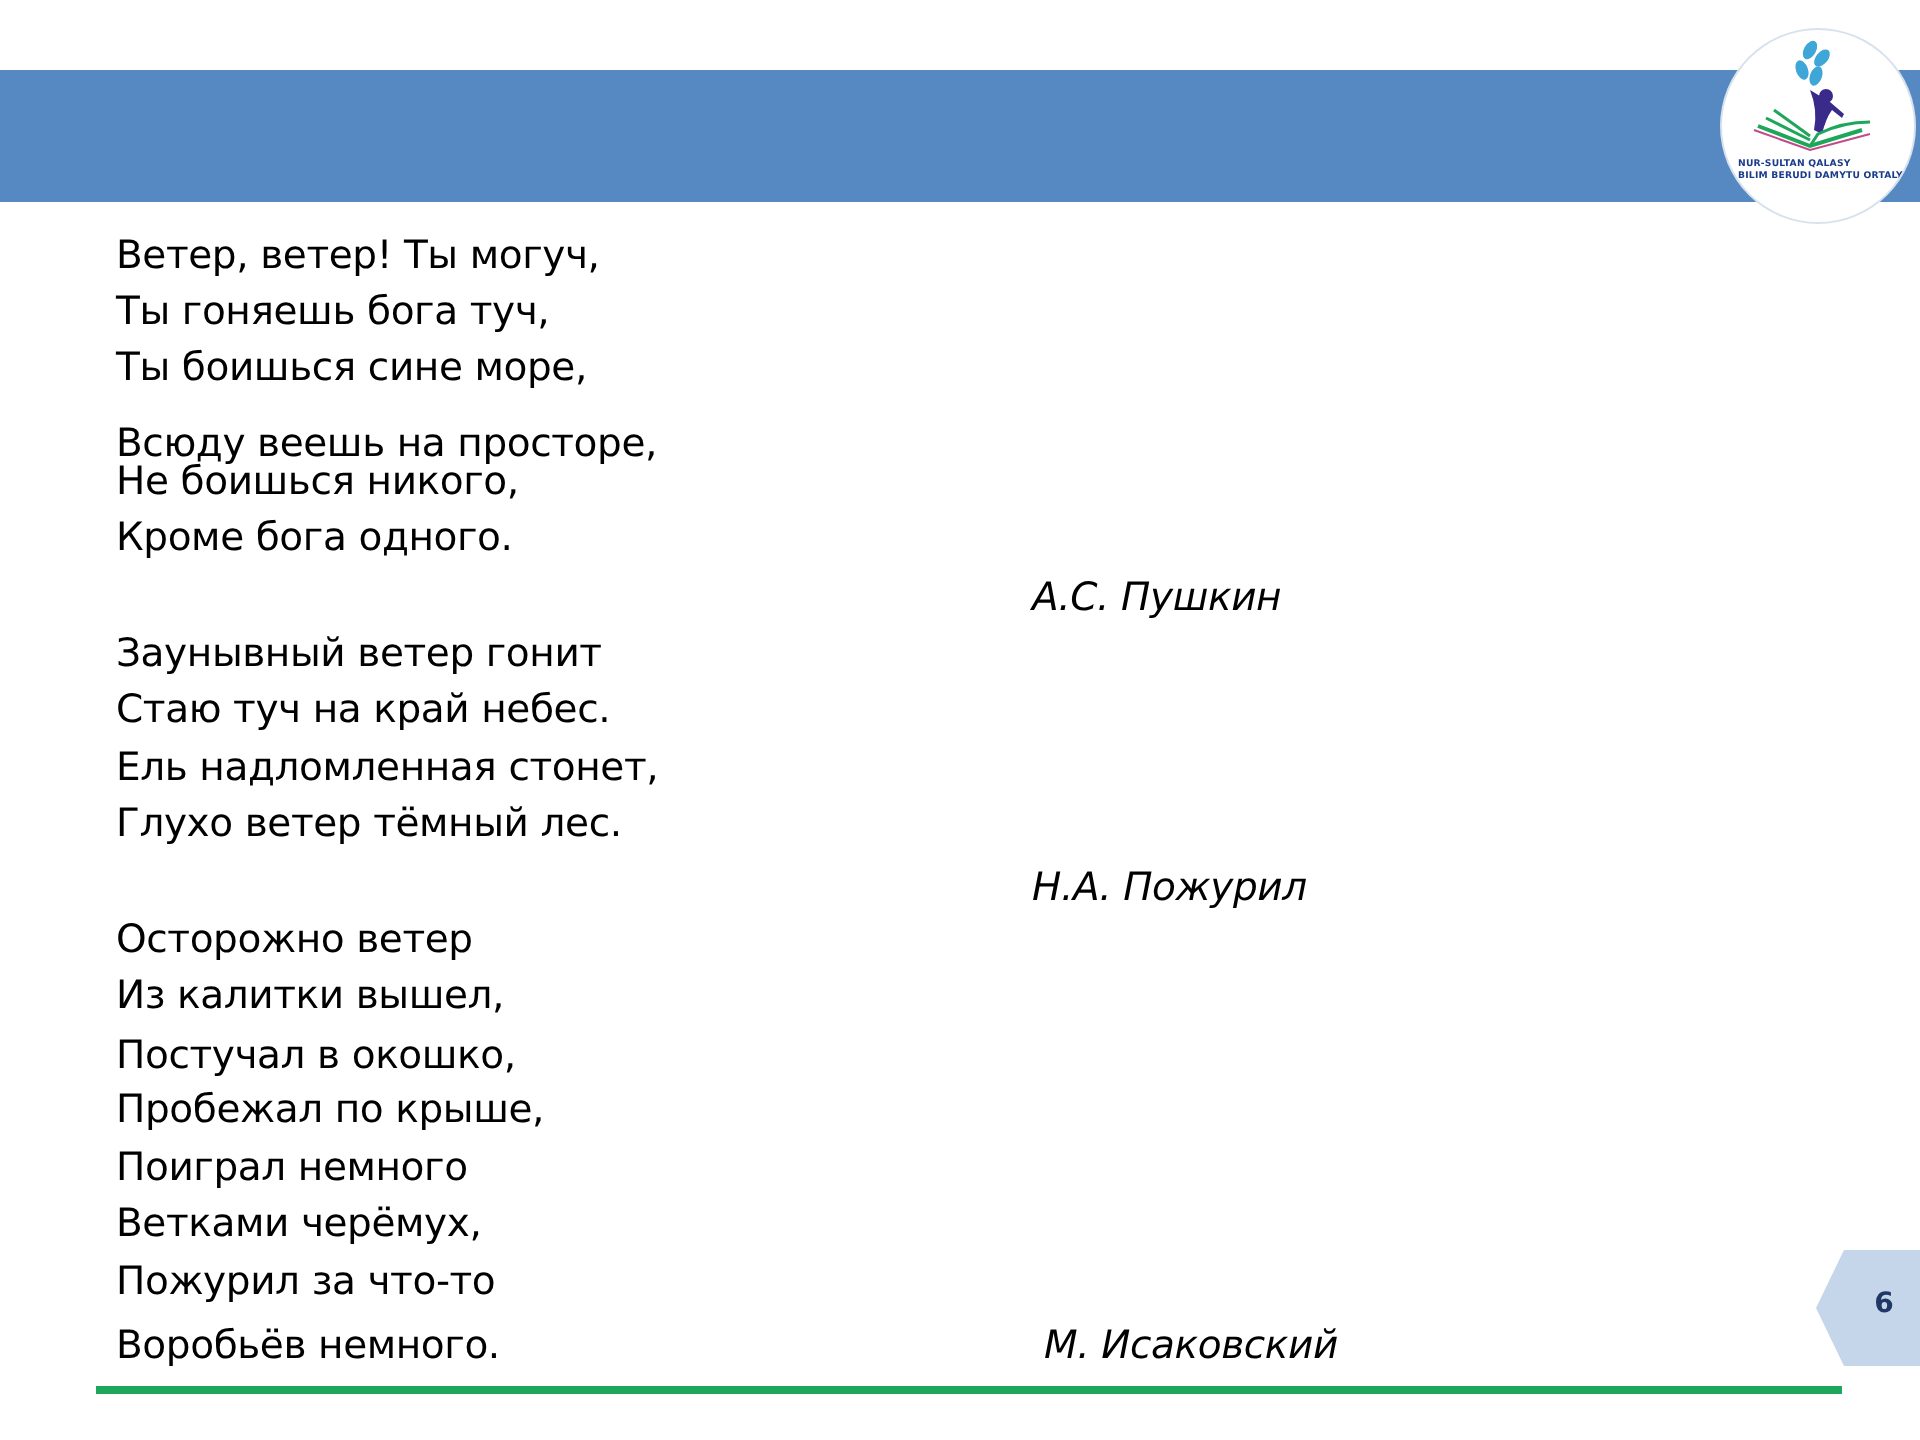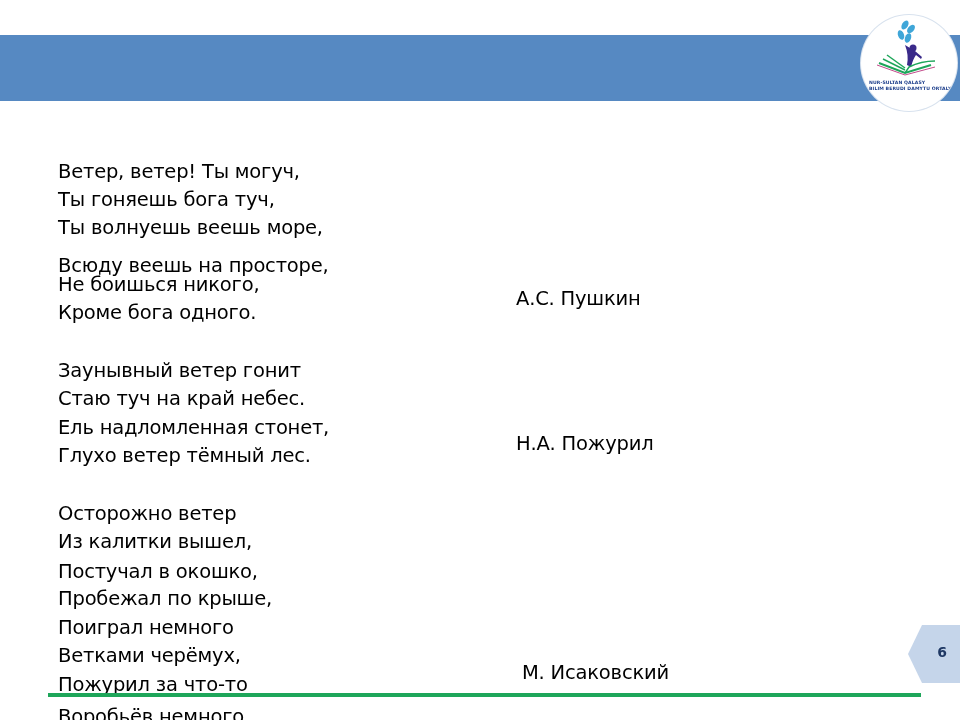--- a/index.html
+++ b/index.html
@@ -5,22 +5,22 @@
   html, body { margin:0; padding:0; }
   body { width:960px; height:720px; background:#ffffff; position:relative; overflow:hidden;
          font-family:"DejaVu Sans", sans-serif; color:#000; }
   .band { position:absolute; left:0; top:35px; width:960px; height:66px; background:#5689c2; }
   .logo { position:absolute; left:861px; top:15px; width:96px; height:96px; border-radius:50%;
           background:#fff; box-shadow:0 0 0 1px #d8e2ee; overflow:hidden; }
   .logo svg { position:absolute; left:0; top:0; }
   .logo-text { position:absolute; left:8px; font-size:4.6px; font-weight:bold; color:#1a3c8a; white-space:nowrap; letter-spacing:0.1px; }
   .logo-t1 { top:65px; }
   .logo-t2 { top:71px; }
-  .line { position:absolute; left:58px; font-size:19.5px; line-height:28px; white-space:nowrap; letter-spacing:-0.2px;margin-top:44px; }
-  .author { position:absolute; font-size:19.5px; line-height:28px; white-space:nowrap; letter-spacing:-0.2px; }
+  .line { position:absolute; left:58px; font-size:19.5px; line-height:28px; white-space:nowrap; letter-spacing:-0.2px; }
+  .author { position:absolute; font-size:19.5px; line-height:28px; white-space:nowrap; letter-spacing:-0.2px;font-style:italic; }
   .rule { position:absolute; left:48px; top:693px; width:873px; height:4px; background:#1ea65a; }
   .badge { position:absolute; left:908px; top:625px; width:52px; height:58px; }
   .badge svg { position:absolute; left:0; top:0; }
   .badge-num { position:absolute; left:26px; top:19px; width:16px; text-align:center; font-size:14px; font-weight:bold; color:#1f3864; }
 </style>
 </head>
 <body>
 
 <div class="band"></div>
 
@@ -41,21 +41,21 @@
     <path d="M44 58 L48 52 Q60 46 74 46" fill="none" stroke="#1ea65a" stroke-width="1.5"></path>
     <path d="M16 50 L44 60 L74 52" fill="none" stroke="#c24a8a" stroke-width="1"></path>
   </svg>
   <div class="logo-text logo-t1">NUR-SULTAN QALASY</div>
   <div class="logo-text logo-t2">BILIM BERUDI DAMYTU ORTALYGY</div>
 </div>
 
 <div>
   <div class="line" style="top:114px">Ветер, ветер! Ты могуч,</div>
   <div class="line" style="top:142px">Ты гоняешь бога туч,</div>
-  <div class="line" style="top:170px">Ты волнуешь веешь море,</div>
+  <div class="line" style="top:170px">Ты боишься сине море,</div>
   <div class="line" style="top:208px">Всюду веешь на просторе,</div>
   <div class="line" style="top:227px">Не боишься никого,</div>
   <div class="line" style="top:255px">Кроме бога одного.</div>
   <div class="author" style="left:516px; top:285px">А.С. Пушкин</div>
 </div>
 
 <div>
   <div class="line" style="top:313px">Заунывный ветер гонит</div>
   <div class="line" style="top:341px">Стаю туч на край небес.</div>
   <div class="line" style="top:370px">Ель надломленная стонет,</div>

